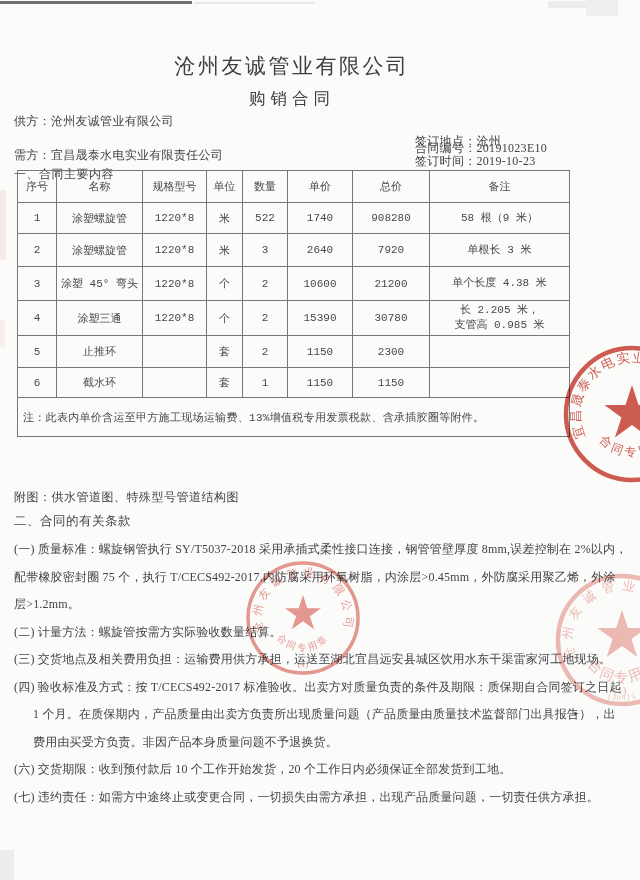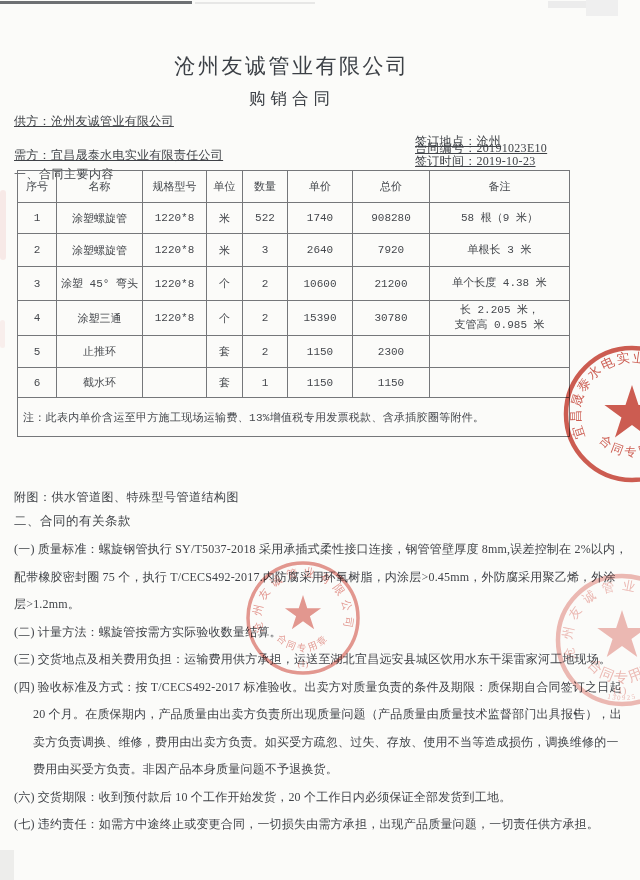--- a/index.html
+++ b/index.html
@@ -6,21 +6,21 @@
   .paper{
     position:relative; width:640px; height:880px; overflow:hidden;
     background:#fbfbf9; color:#3f4247;
     font-family:"Liberation Serif","DejaVu Serif",serif;
   }
   .abs{position:absolute;}
   .doc-title{left:0; top:52px; width:640px; text-align:center;
     font-size:21px; letter-spacing:2.5px; transform:translateX(-28px); color:#3c4046;}
   .doc-subtitle{left:0; top:88px; width:640px; text-align:center;
     font-size:16.5px; letter-spacing:5px; transform:translateX(-28px); color:#3c4046;}
-  .info{font-size:12px; letter-spacing:.3px; white-space:nowrap;text-decoration:underline;}
+  .info{font-size:12px; letter-spacing:.3px; white-space:nowrap;}
   .sec-head{font-size:12.5px; letter-spacing:.5px; white-space:nowrap;}
 
   table.items{position:absolute; left:17px; top:170px; border-collapse:collapse;
     table-layout:fixed; font-size:11px; color:#45484d;font-family:Liberation Mono, monospace;}
   table.items td,table.items th{border:1px solid #75777a; padding:0 2px;
     text-align:center; vertical-align:middle; font-weight:normal; overflow:hidden;}
   table.items .remark{white-space:pre-line; line-height:1.35;}
   table.items .note-cell{text-align:left; padding-left:5px; letter-spacing:.3px;}
   tr.h0{height:32px} tr.h1{height:31px} tr.h2{height:33px} tr.h3{height:34px}
   tr.h4{height:35px} tr.h5{height:32px} tr.h6{height:30px} tr.h7{height:35px} tr.h8{height:39px}
@@ -151,22 +151,21 @@
   <div class="abs sec-head" style="left:14px;top:489px;font-size:12px;">附图：供水管道图、特殊型号管道结构图</div>
   <div class="abs sec-head" style="left:14px;top:513px;">二、合同的有关条款</div>
 
   <div class="abs terms">
     <div class="term-line">(一) 质量标准：螺旋钢管执行 SY/T5037-2018 采用承插式柔性接口连接，钢管管壁厚度 8mm,误差控制在 2%以内，</div>
     <div class="term-line">配带橡胶密封圈 75 个，执行 T/CECS492-2017.内防腐采用环氧树脂，内涂层&gt;0.45mm，外防腐采用聚乙烯，外涂</div>
     <div class="term-line">层&gt;1.2mm。</div>
     <div class="term-line">(二) 计量方法：螺旋管按需方实际验收数量结算。</div>
     <div class="term-line">(三) 交货地点及相关费用负担：运输费用供方承担，运送至湖北宜昌远安县城区饮用水东干渠雷家河工地现场。</div>
     <div class="term-line">(四) 验收标准及方式：按 T/CECS492-2017 标准验收。出卖方对质量负责的条件及期限：质保期自合同签订之日起</div>
-    <div class="term-line ind">20 个月。在质保期内，产品质量由出卖方负责所出现质量问题（产品质量由质量技术监督部门出具报告），出</div>
-    <div class="term-line ind">卖方负责调换、维修，费用由出卖方负责。如买受方疏忽、过失、存放、使用不当等造成损伤，调换维修的一</div>
+    <div class="term-line ind">1 个月。在质保期内，产品质量由出卖方负责所出现质量问题（产品质量由质量技术监督部门出具报告），出</div>
     <div class="term-line ind">费用由买受方负责。非因产品本身质量问题不予退换货。</div>
     <div class="term-line">(六) 交货期限：收到预付款后 10 个工作开始发货，20 个工作日内必须保证全部发货到工地。</div>
     <div class="term-line">(七) 违约责任：如需方中途终止或变更合同，一切损失由需方承担，出现产品质量问题，一切责任供方承担。</div>
   </div>
 
   <svg class="stamp" style="left:552px;top:334px;opacity:.8;" width="160" height="160" viewBox="0 0 160 160">
     <g fill="#c43427" stroke="#c43427">
       <circle cx="80" cy="80" r="66" fill="none" stroke-width="4.5"></circle>
       <polygon stroke="none" points="0,-1 -0.225,-0.309 -0.951,-0.309 -0.363,0.118 -0.588,0.809 0,0.382 0.588,0.809 0.363,0.118 0.951,-0.309 0.225,-0.309" transform="translate(80,80) scale(29)"></polygon>
       <defs>

